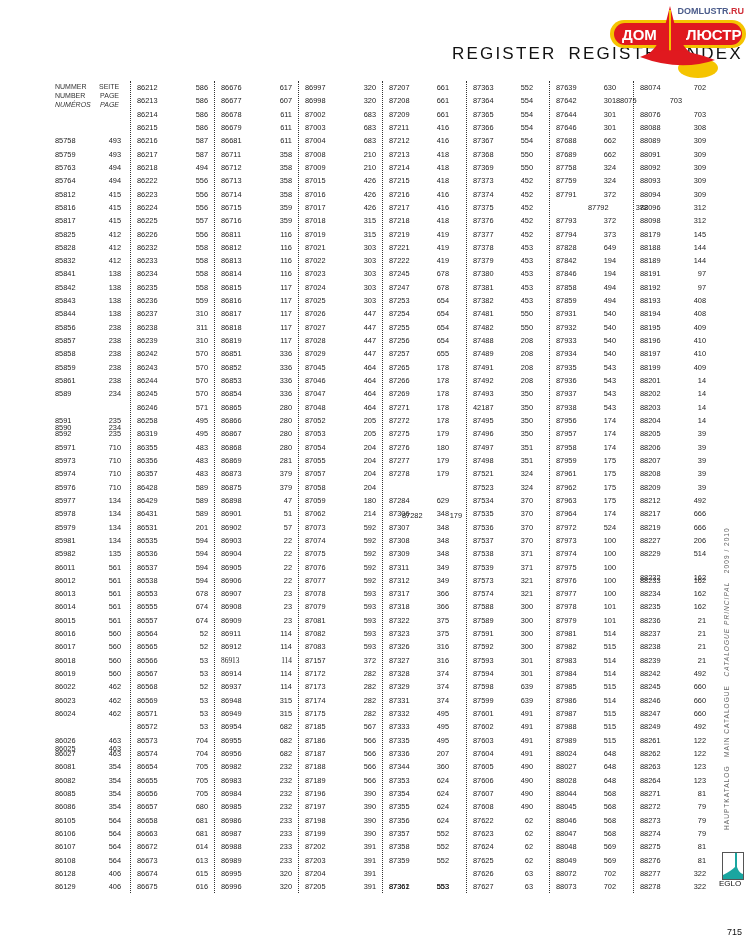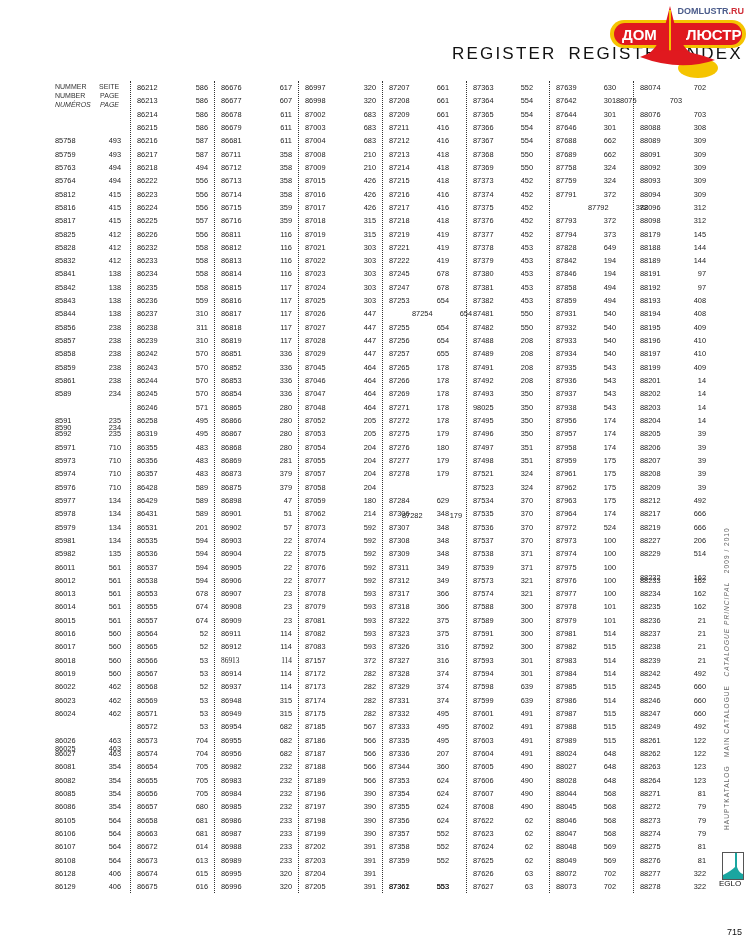--- a/index.html
+++ b/index.html
@@ -1075,21 +1075,21 @@
       <span class="p" style="right: 0px;">678</span>
     </div>
     <div class="row" style="left: 389px; top: 280.8px; width: 60px;">
       <span class="n">87247</span>
       <span class="p" style="right: 0px;">678</span>
     </div>
     <div class="row" style="left: 389px; top: 294.12px; width: 60px;">
       <span class="n">87253</span>
       <span class="p" style="right: 0px;">654</span>
     </div>
-    <div class="row" style="left: 389px; top: 307.44px; width: 60px; margin-left: 23px;">
+    <div class="row" style="left: 389px; top: 307.44px; width: 60px;">
       <span class="n">87254</span>
       <span class="p" style="right: 0px;">654</span>
     </div>
     <div class="row" style="left: 389px; top: 320.76px; width: 60px;">
       <span class="n">87255</span>
       <span class="p" style="right: 0px;">654</span>
     </div>
     <div class="row" style="left: 389px; top: 334.08px; width: 60px;">
       <span class="n">87256</span>
       <span class="p" style="right: 0px;">654</span>
@@ -1348,21 +1348,21 @@
     </div>
     <div class="row" style="left: 473px; top: 374.04px; width: 60px;">
       <span class="n">87492</span>
       <span class="p" style="right: 0px;">208</span>
     </div>
     <div class="row" style="left: 473px; top: 387.36px; width: 60px;">
       <span class="n">87493</span>
       <span class="p" style="right: 0px;">350</span>
     </div>
     <div class="row" style="left: 473px; top: 400.68px; width: 60px;">
-      <span class="n">98025</span>
+      <span class="n">42187</span>
       <span class="p" style="right: 0px;">350</span>
     </div>
     <div class="row" style="left: 473px; top: 414px; width: 60px;">
       <span class="n">87495</span>
       <span class="p" style="right: 0px;">350</span>
     </div>
     <div class="row" style="left: 473px; top: 427.32px; width: 60px;">
       <span class="n">87496</span>
       <span class="p" style="right: 0px;">350</span>
     </div>

